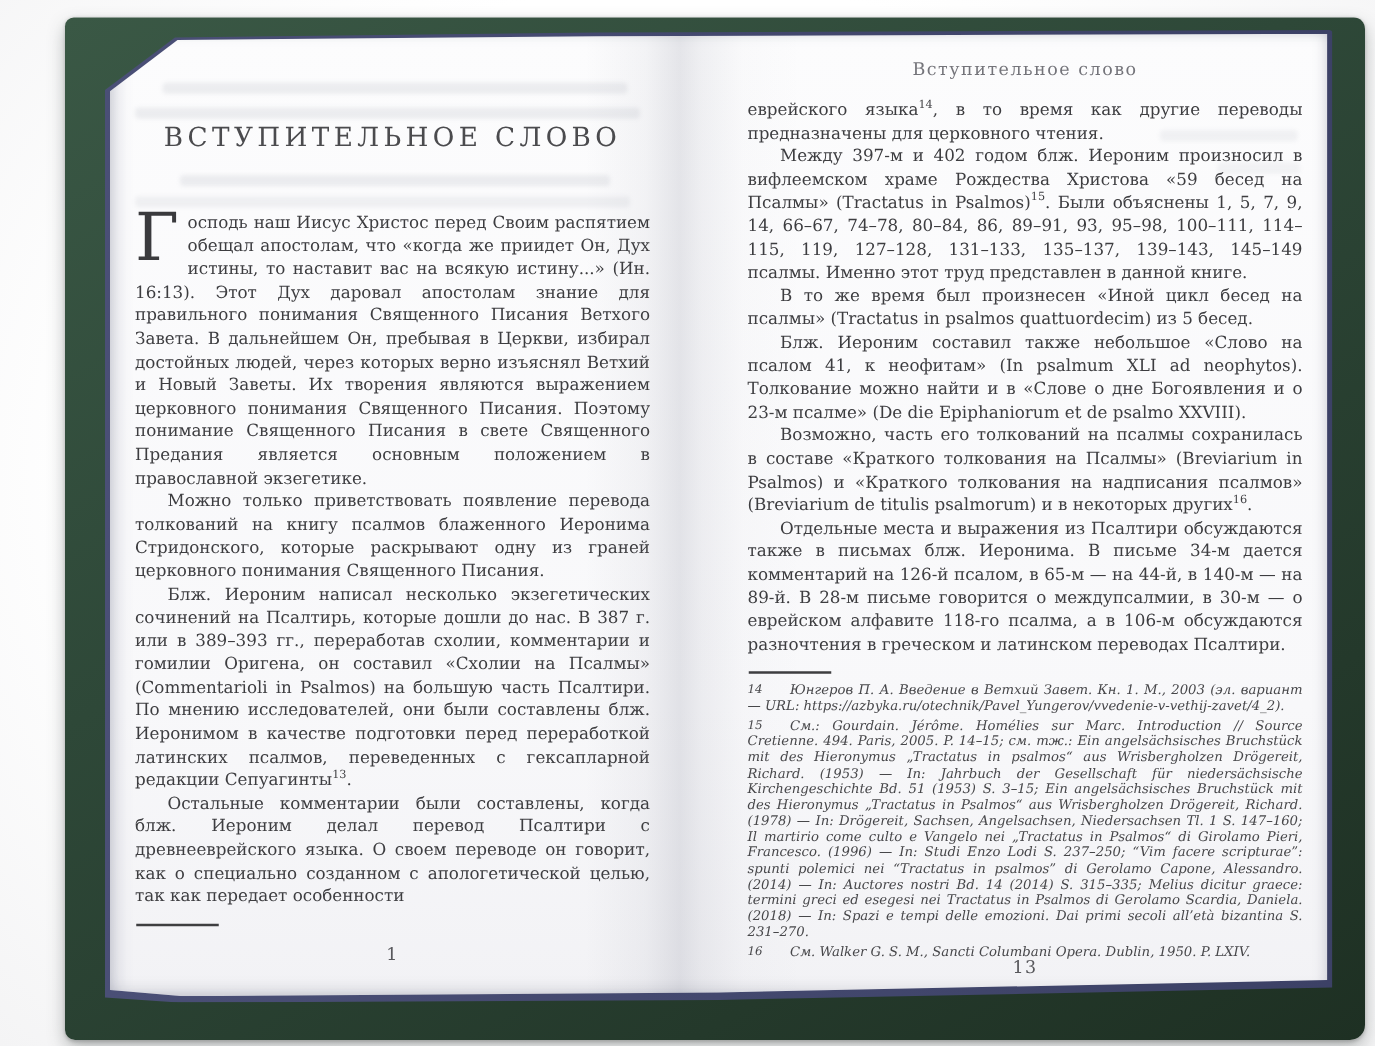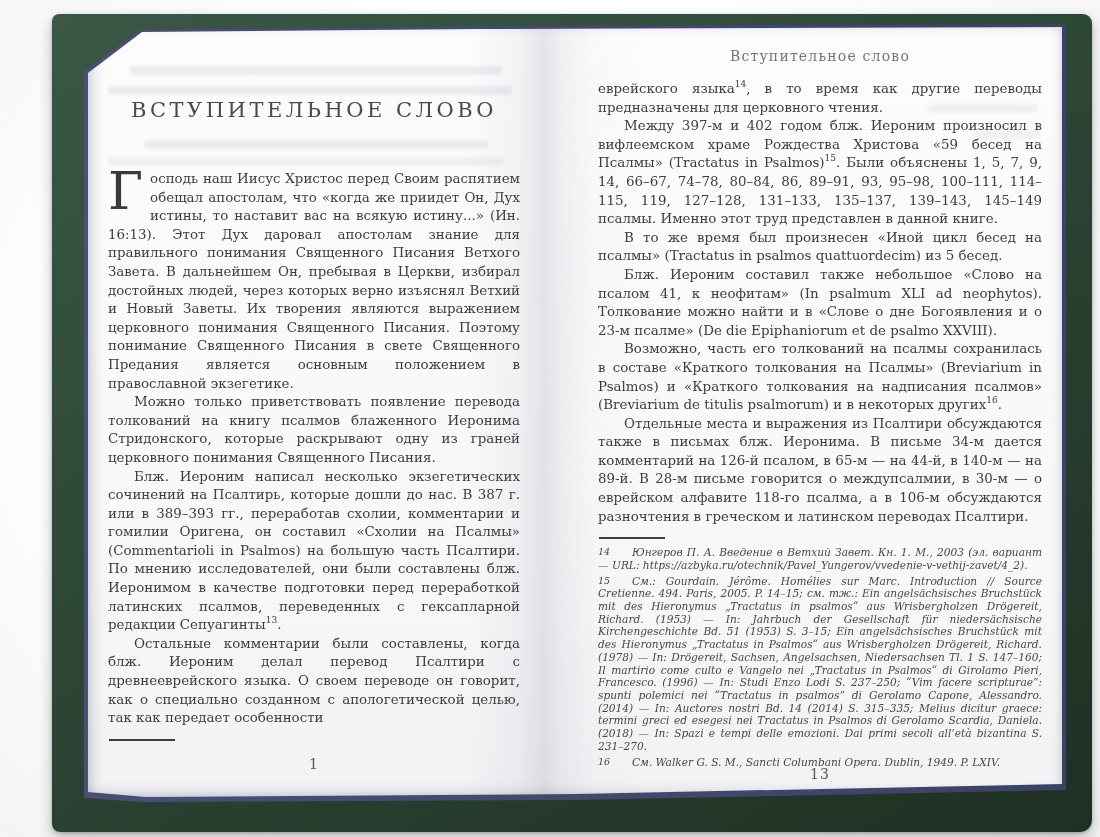--- a/index.html
+++ b/index.html
@@ -121,18 +121,18 @@
     <p class="ind"><span>Между 397-м и 402 годом блж. Иероним произносил в вифлеемском храме Рождества Христова «59 бесед на Псалмы» (Tractatus in Psalmos)</span><sup class="fnmark">15</sup><span>. Были объяснены 1, 5, 7, 9, 14, 66–67, 74–78, 80–84, 86, 89–91, 93, 95–98, 100–111, 114–115, 119, 127–128, 131–133, 135–137, 139–143, 145–149 псалмы. Именно этот труд представлен в данной книге.</span></p>
     <p class="ind">В то же время был произнесен «Иной цикл бесед на псалмы» (Tractatus in psalmos quattuordecim) из 5 бесед.</p>
     <p class="ind">Блж. Иероним составил также небольшое «Слово на псалом 41, к неофитам» (In psalmum XLI ad neophytos). Толкование можно найти и в «Слове о дне Богоявления и о 23-м псалме» (De die Epiphaniorum et de psalmo XXVIII).</p>
     <p class="ind"><span>Возможно, часть его толкований на псалмы сохранилась в составе «Краткого толкования на Псалмы» (Breviarium in Psalmos) и «Краткого толкования на надписания псалмов» (Breviarium de titulis psalmorum) и в некоторых других</span><sup class="fnmark">16</sup><span>.</span></p>
     <p class="ind">Отдельные места и выражения из Псалтири обсуждаются также в письмах блж. Иеронима. В письме 34-м дается комментарий на 126-й псалом, в 65-м — на 44-й, в 140-м — на 89-й. В 28-м письме говорится о междупсалмии, в 30-м — о еврейском алфавите 118-го псалма, а в 106-м обсуждаются разночтения в греческом и латинском переводах Псалтири.</p>
 
     <div class="fnrule"></div>
     <div class="footnotes">
       <p><span class="fnnum">14</span><span>Юнгеров П. А. Введение в Ветхий Завет. Кн. 1. М., 2003 (эл. вариант — URL: https://azbyka.ru/otechnik/Pavel_Yungerov/vvedenie-v-vethij-zavet/4_2).</span></p>
       <p><span class="fnnum">15</span><span>См.: Gourdain. Jérôme. Homélies sur Marc. Introduction // Source Cretienne. 494. Paris, 2005. P. 14–15; см. тж.: Ein angelsächsisches Bruchstück mit des Hieronymus „Tractatus in psalmos“ aus Wrisbergholzen Drögereit, Richard. (1953) — In: Jahrbuch der Gesellschaft für niedersächsische Kirchengeschichte Bd. 51 (1953) S. 3–15; Ein angelsächsisches Bruchstück mit des Hieronymus „Tractatus in Psalmos“ aus Wrisbergholzen Drögereit, Richard. (1978) — In: Drögereit, Sachsen, Angelsachsen, Niedersachsen Tl. 1 S. 147–160; Il martirio come culto e Vangelo nei „Tractatus in Psalmos“ di Girolamo Pieri, Francesco. (1996) — In: Studi Enzo Lodi S. 237–250; “Vim facere scripturae”: spunti polemici nei “Tractatus in psalmos” di Gerolamo Capone, Alessandro. (2014) — In: Auctores nostri Bd. 14 (2014) S. 315–335; Melius dicitur graece: termini greci ed esegesi nei Tractatus in Psalmos di Gerolamo Scardia, Daniela. (2018) — In: Spazi e tempi delle emozioni. Dai primi secoli all’età bizantina S. 231–270.</span></p>
-      <p><span class="fnnum">16</span><span>См. Walker G. S. M., Sancti Columbani Opera. Dublin, 1949. P. LXIV.</span></p>
+      <p><span class="fnnum">16</span><span>См. Walker G. S. M., Sancti Columbani Opera. Dublin, 1950. P. LXIV.</span></p>
     </div>
   </div>
 
   <div class="pagenum pagenum-right">13</div>
 </div>
 
 </body></html>

